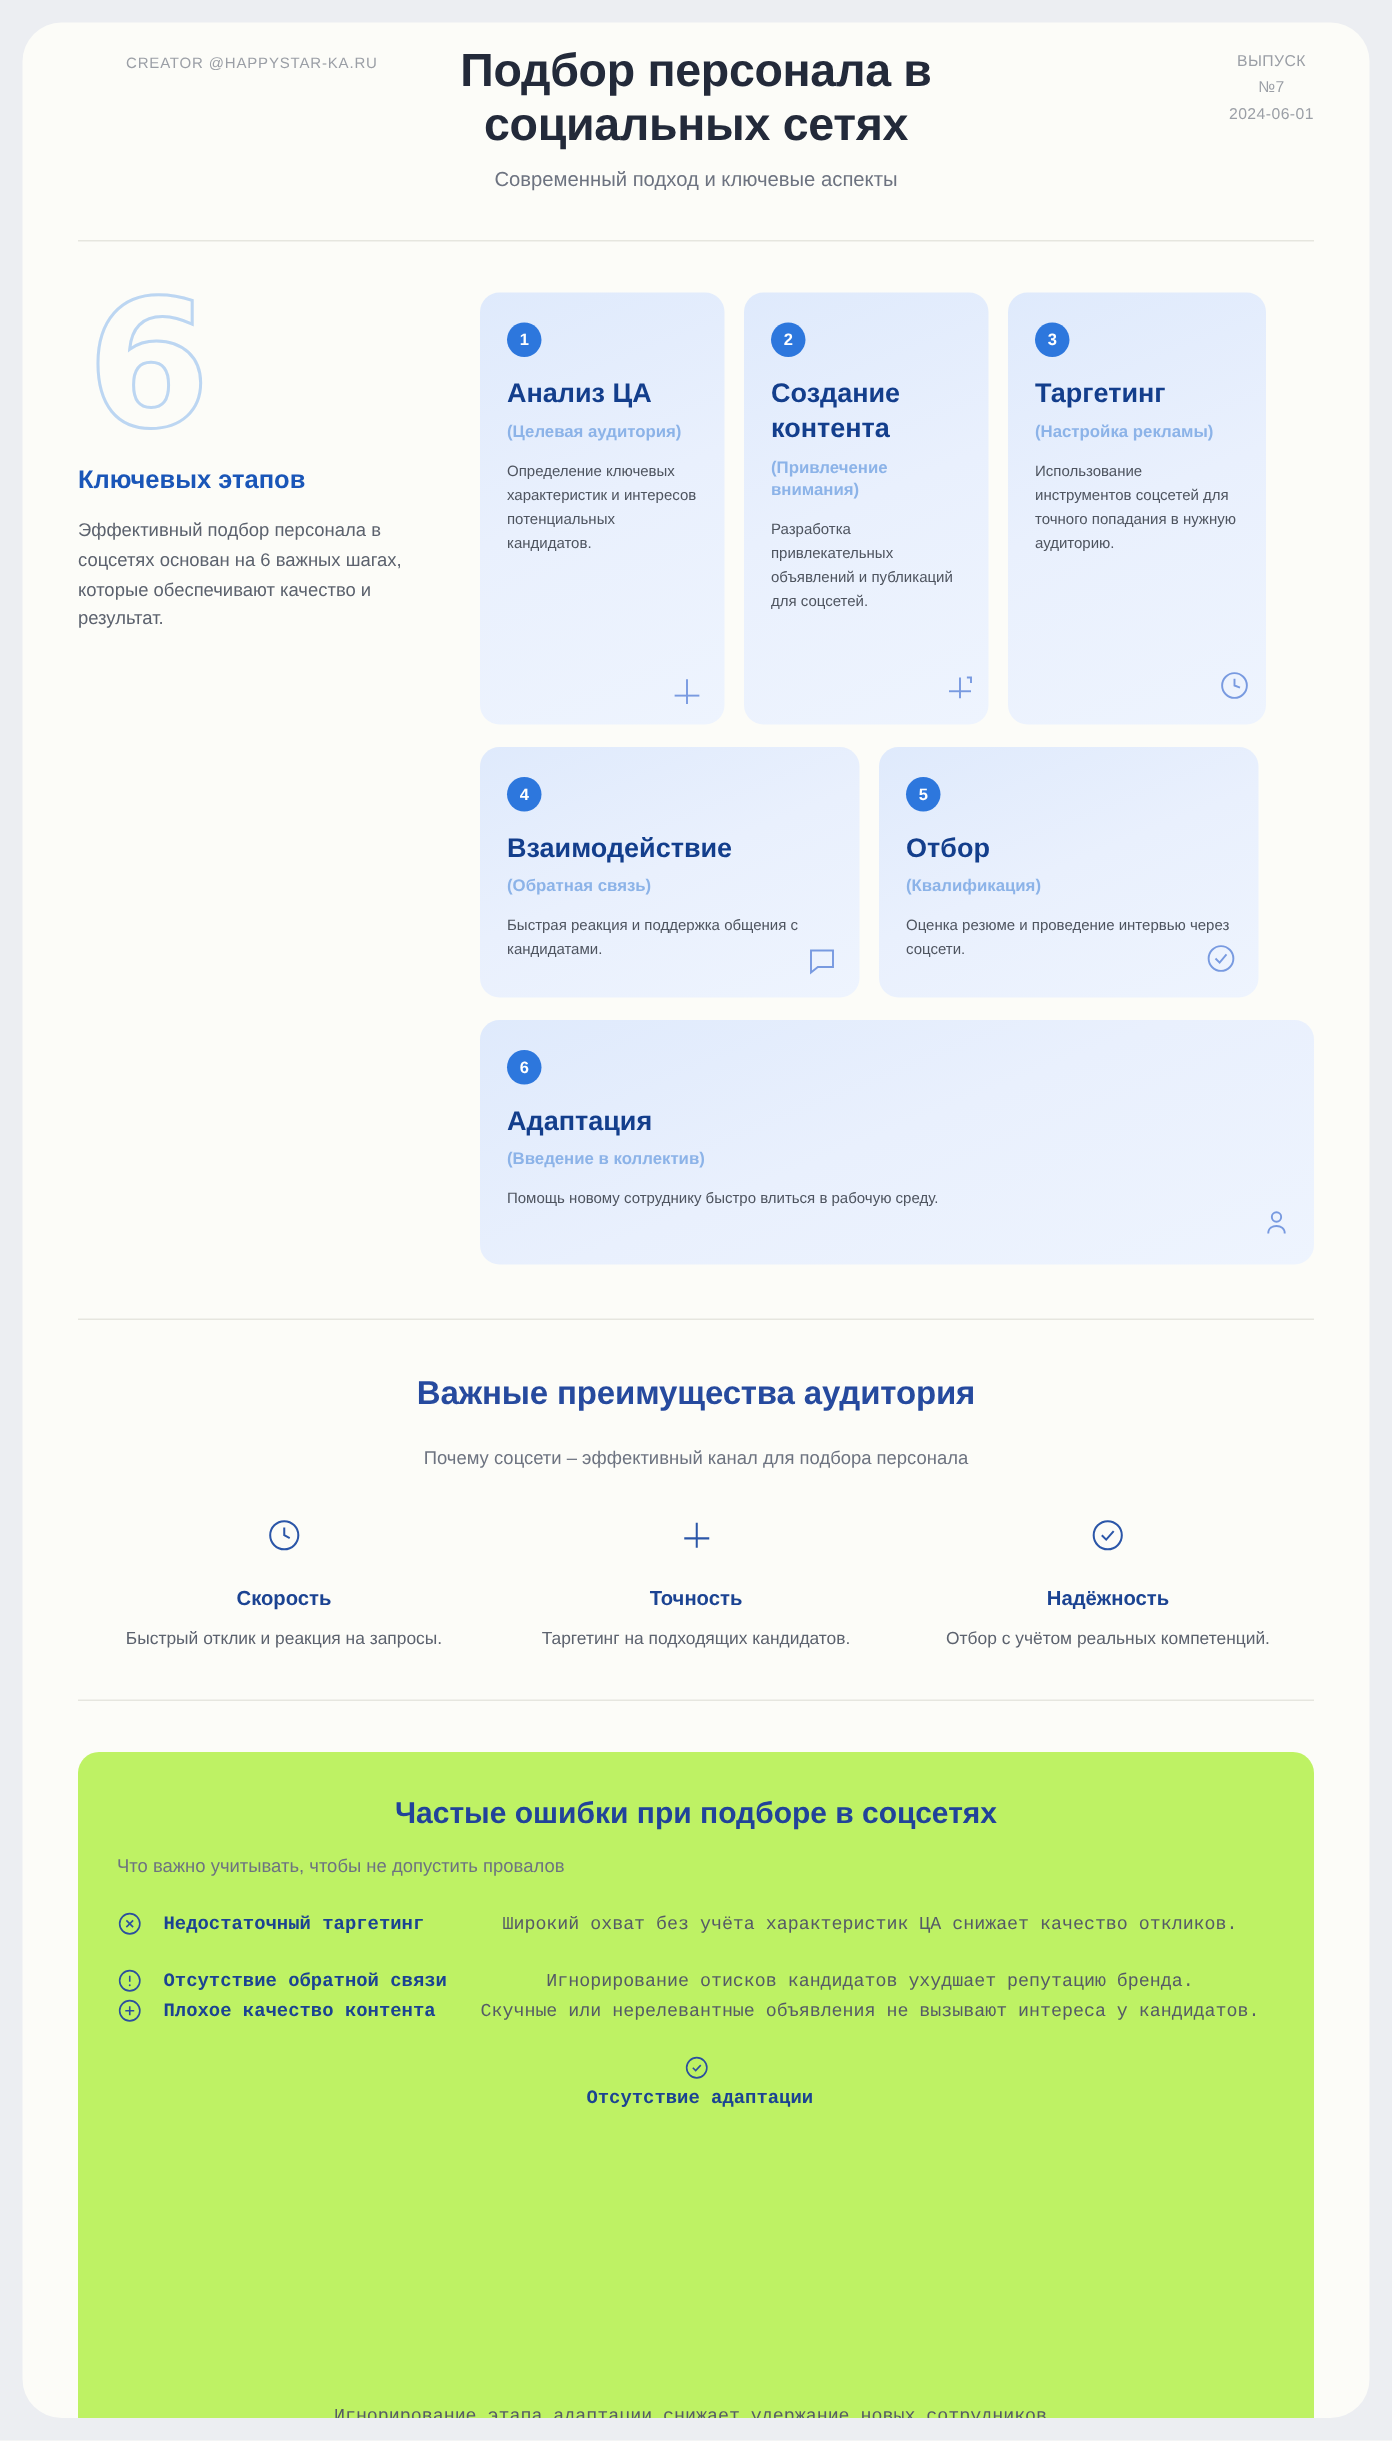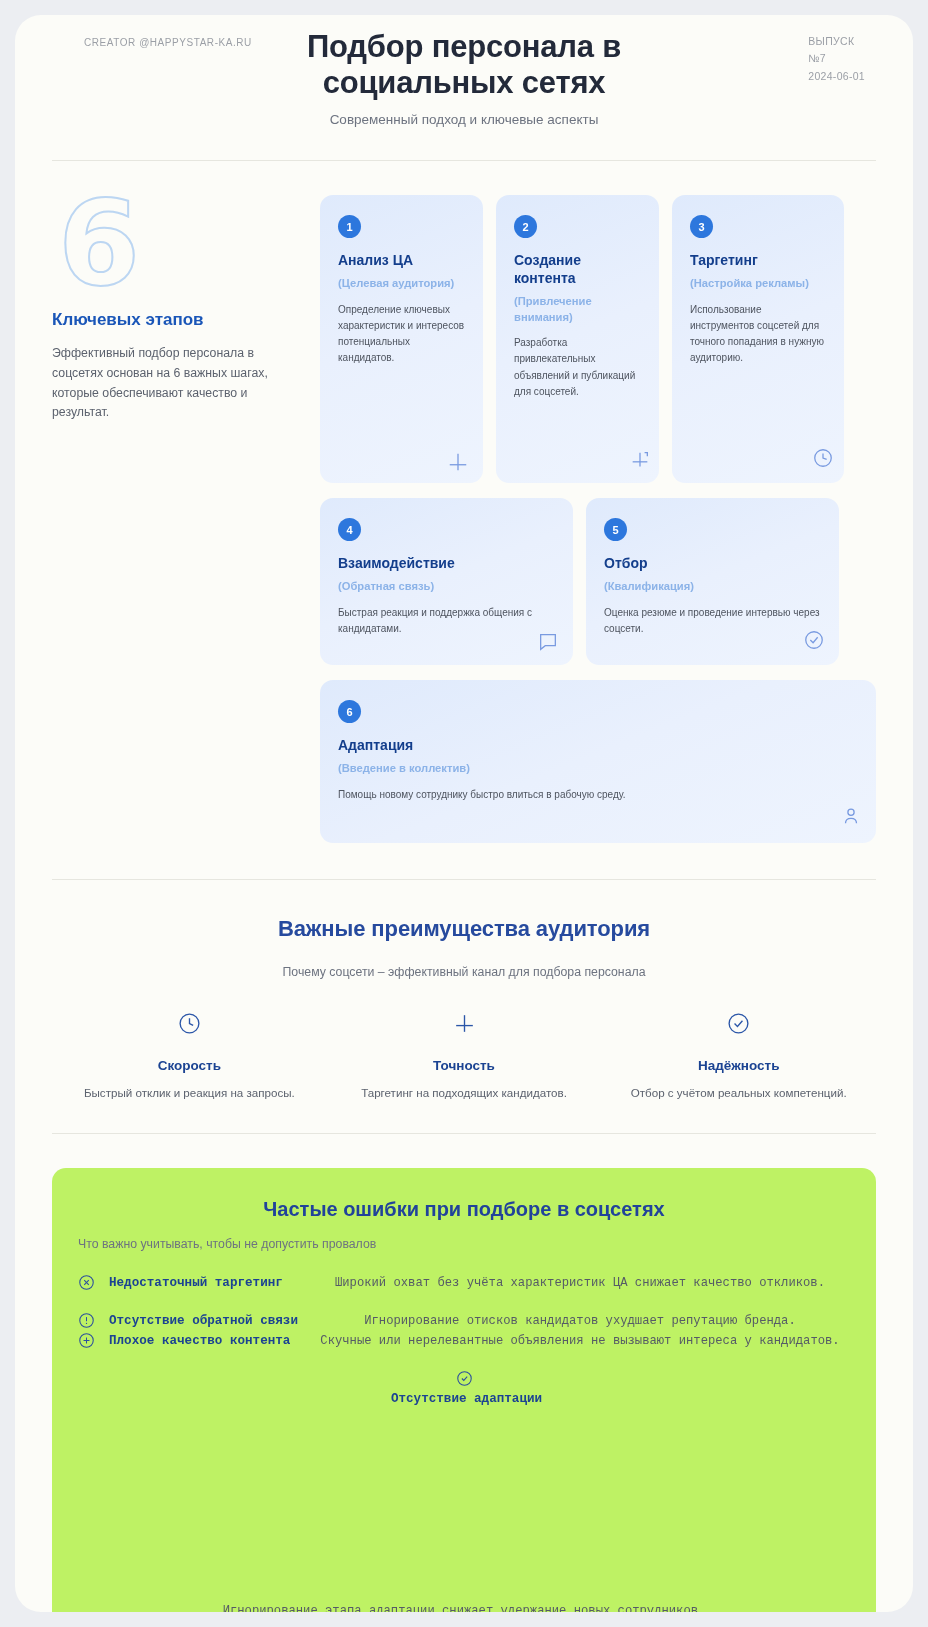--- a/index.html
+++ b/index.html
@@ -21,21 +21,21 @@
   .inner{padding:0 37px;}
 
   
   .header{position:relative;height:145px;}
   .creator{
     position:absolute;left:0;top:22px;
     font-size:10px;letter-spacing:.55px;color:#9b9fa6;
     text-transform:uppercase;white-space:nowrap;margin-left:32px;
   }
   .issue{
-    position:absolute;right:11px;top:18px;text-align:left;
+    position:absolute;right:0;top:18px;text-align:center;
     font-size:10.5px;color:#9b9fa6;line-height:1.65;letter-spacing:.3px;
   }
   .issue .inum{display:block;}
   .title-wrap{padding-top:14px;text-align:center;}
   h1.title{
     font-size:31px;line-height:1.17;font-weight:700;
     color:#232a3a;letter-spacing:-.2px;
     max-width:420px;margin:0 auto;
   }
   .subtitle{
@@ -79,21 +79,21 @@
   .card.c6{width:100%;min-height:163px;}
 
   .badge{
     width:23px;height:23px;border-radius:50%;
     background:#2d77dd;color:#fff;
     font-size:11px;font-weight:700;
     display:flex;align-items:center;justify-content:center;
     margin-bottom:13px;
   }
   .card h3{
-    font-size:14px;font-weight:700;color:#133e8c;
+    font-size:18px;font-weight:700;color:#133e8c;
     line-height:1.3;margin-bottom:7px;
   }
   .card .sub{
     font-size:11.2px;color:#8cb3e8;font-weight:700;line-height:1.38;
     margin-bottom:10px;
   }
   .card p{
     font-size:10px;line-height:1.62;color:#4e545f;
   }
   .card .cicon{

